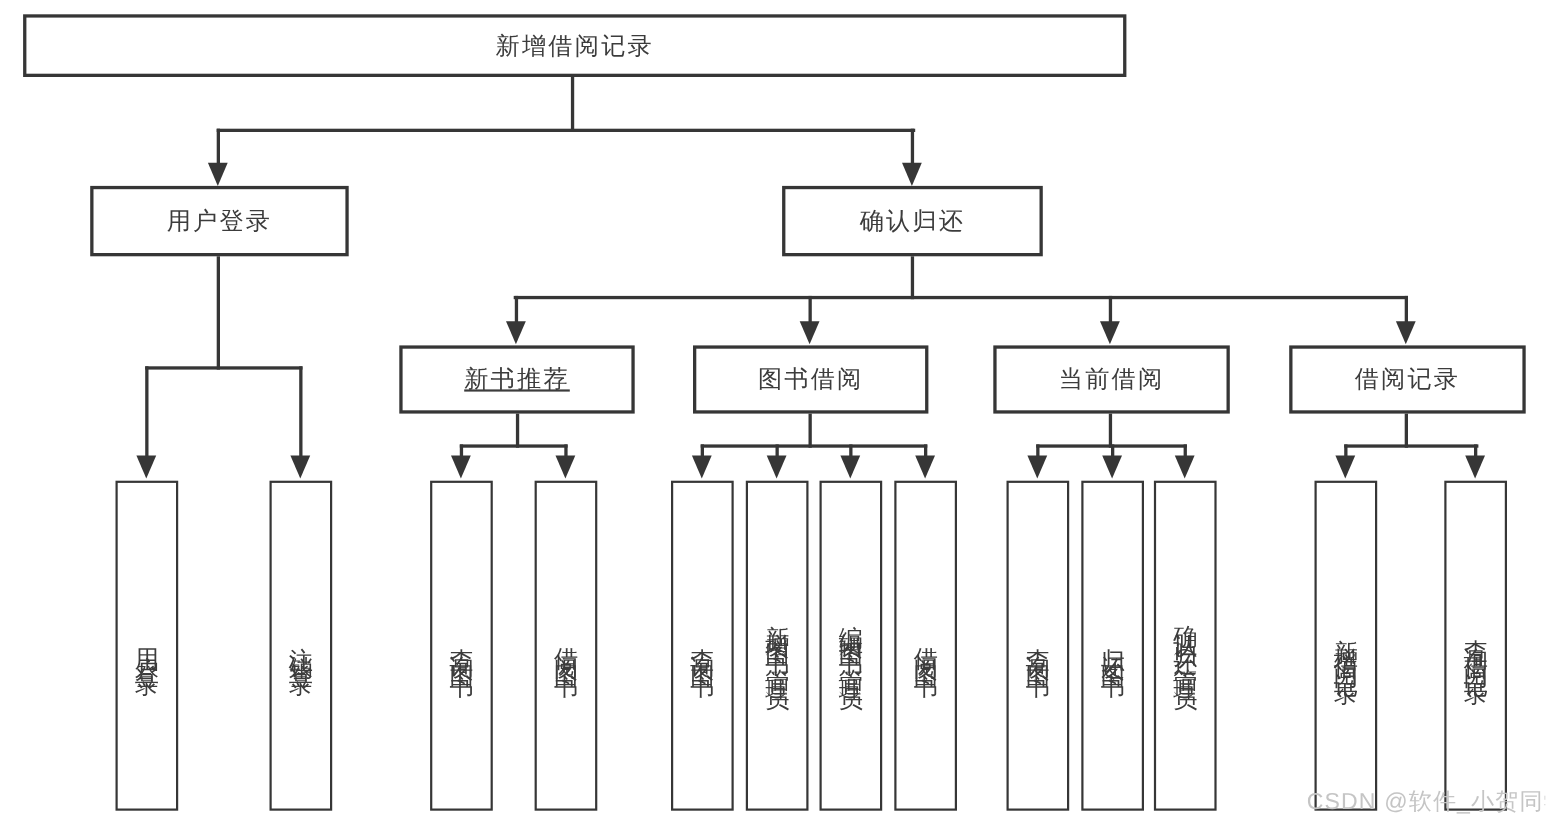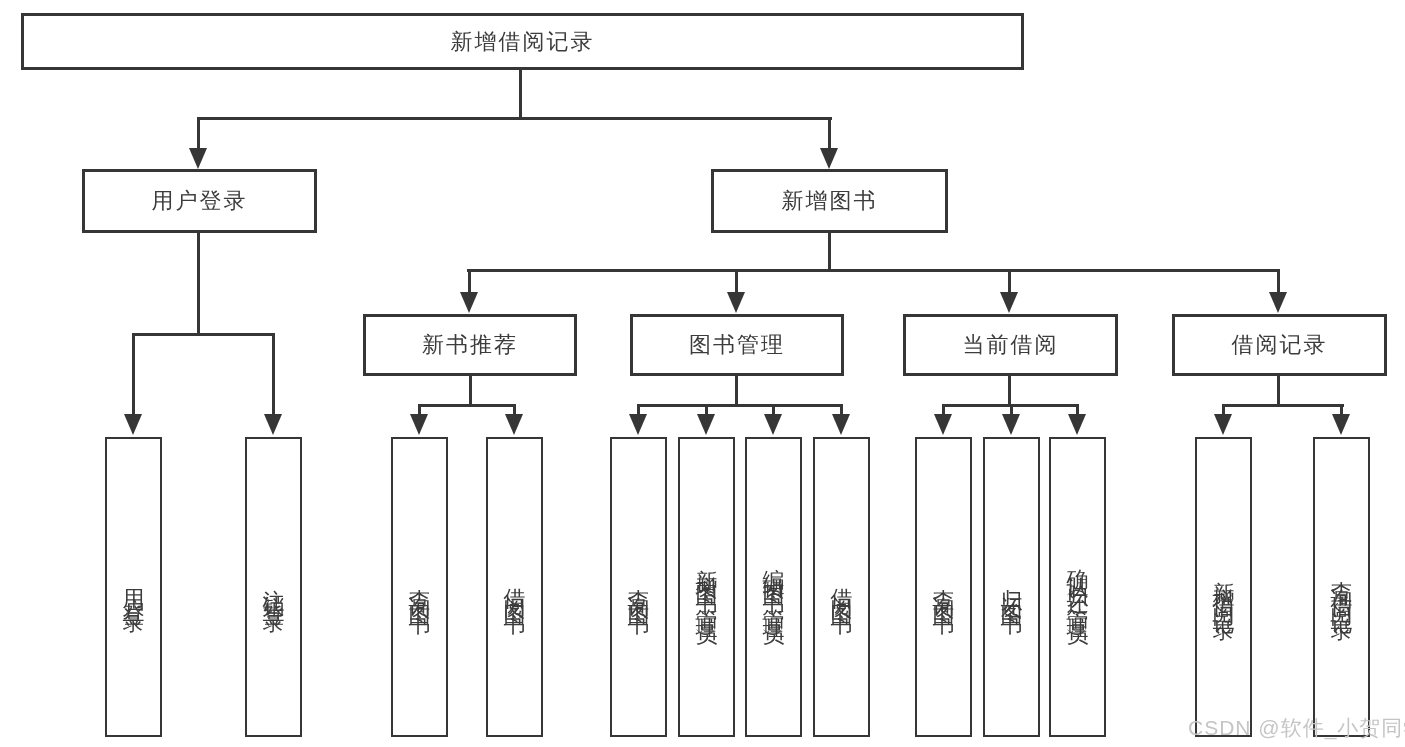--- a/index.html
+++ b/index.html
@@ -97,28 +97,28 @@
   <div class="ah" style="left:1332px;top:414px;"></div>
 
   <div class="node" style="left:21px;top:13px;width:1003px;height:57px;">
     <span>新增借阅记录</span>
   </div>
 
   <div class="node" style="left:82px;top:169px;width:235px;height:64px;">
     <span>用户登录</span>
   </div>
   <div class="node" style="left:711px;top:169px;width:237px;height:64px;">
-    <span>新增图书</span>
+    <span>确认归还</span>
   </div>
 
-  <div class="node" style="left:363px;top:314px;width:214px;height:62px;">
+  <div class="node" style="left:363px;top:314px;width:214px;height:62px;text-decoration:underline;">
     <span>新书推荐</span>
   </div>
   <div class="node" style="left:630px;top:314px;width:214px;height:62px;">
-    <span>图书管理</span>
+    <span>图书借阅</span>
   </div>
   <div class="node" style="left:903px;top:314px;width:215px;height:62px;">
     <span>当前借阅</span>
   </div>
   <div class="node" style="left:1172px;top:314px;width:215px;height:62px;">
     <span>借阅记录</span>
   </div>
 
   <div class="node leaf" style="left:105px;top:437px;width:57px;height:300px;">
     <span class="vtext">用户登录</span>

